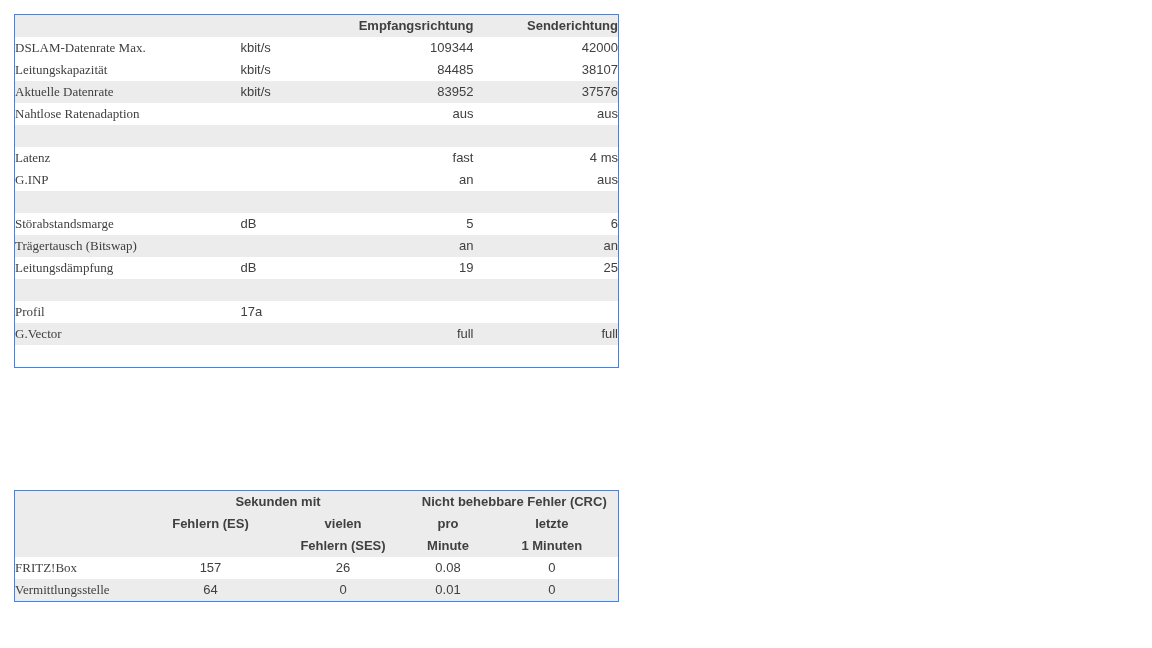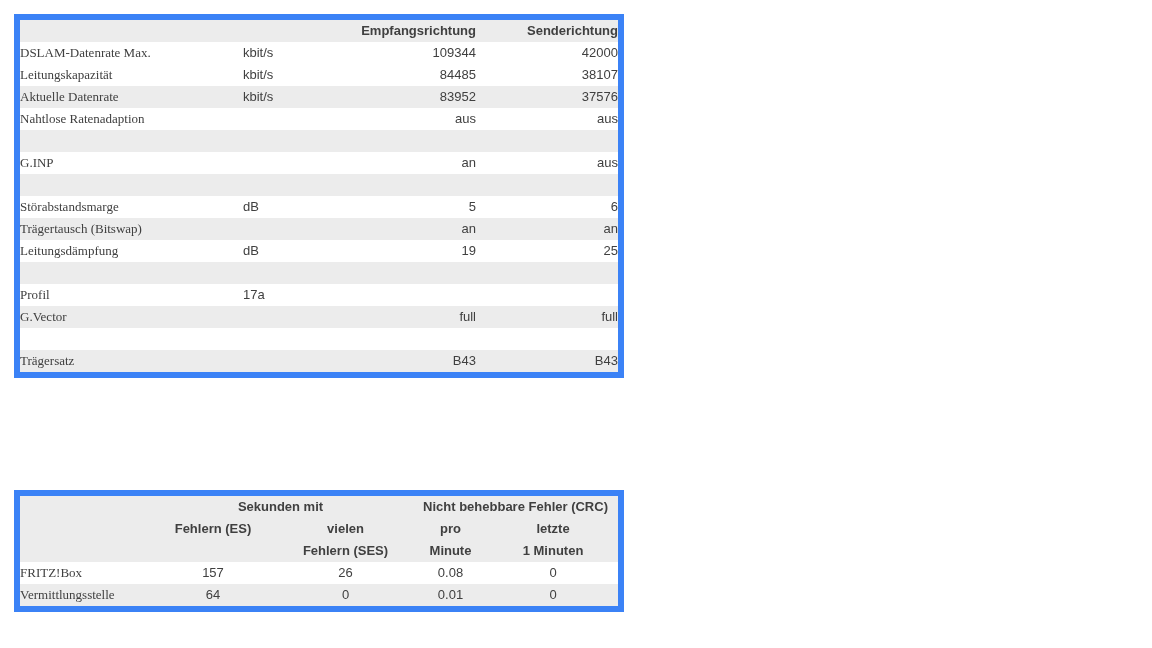--- a/index.html
+++ b/index.html
@@ -14,21 +14,21 @@
     position: relative;
     font-family: "Liberation Sans", sans-serif;
   }
   .tbl {
     position: absolute;
     border-collapse: collapse;
     table-layout: fixed;
     font-size: 13px;
     color: #404040;
     background: #ffffff;
-    border: 6px solid #3b82f6;
+    border: 1px solid #3b82f6;
   }
   .tbl td, .tbl th {
     height: 22px;
     line-height: 22px;
     padding: 0;
     font-weight: normal;
     overflow: hidden;
     white-space: nowrap;
   }
   .tbl th { font-weight: bold; }
@@ -87,20 +87,26 @@
           <td class="num">aus</td>
           <td class="num">aus</td>
         </tr>
         <tr class="gray">
           <td class="lbl"></td>
           <td class="unit"></td>
           <td class="num"></td>
           <td class="num"></td>
         </tr>
         <tr class="white">
+          <td class="lbl">Latenz</td>
+          <td class="unit"></td>
+          <td class="num">fast</td>
+          <td class="num">4 ms</td>
+        </tr>
+        <tr class="white">
           <td class="lbl">G.INP</td>
           <td class="unit"></td>
           <td class="num">an</td>
           <td class="num">aus</td>
         </tr>
         <tr class="gray">
           <td class="lbl"></td>
           <td class="unit"></td>
           <td class="num"></td>
           <td class="num"></td>
@@ -139,26 +145,20 @@
           <td class="lbl">G.Vector</td>
           <td class="unit"></td>
           <td class="num">full</td>
           <td class="num">full</td>
         </tr>
         <tr class="white">
           <td class="lbl"></td>
           <td class="unit"></td>
           <td class="num"></td>
           <td class="num"></td>
-        </tr>
-        <tr class="gray">
-          <td class="lbl">Trägersatz</td>
-          <td class="unit"></td>
-          <td class="num">B43</td>
-          <td class="num">B43</td>
         </tr>
       </tbody>
   </table>
 
   <table class="tbl err">
     <colgroup>
       <col style="width:131px">
       <col style="width:130px">
       <col style="width:135px">
       <col style="width:75px">

